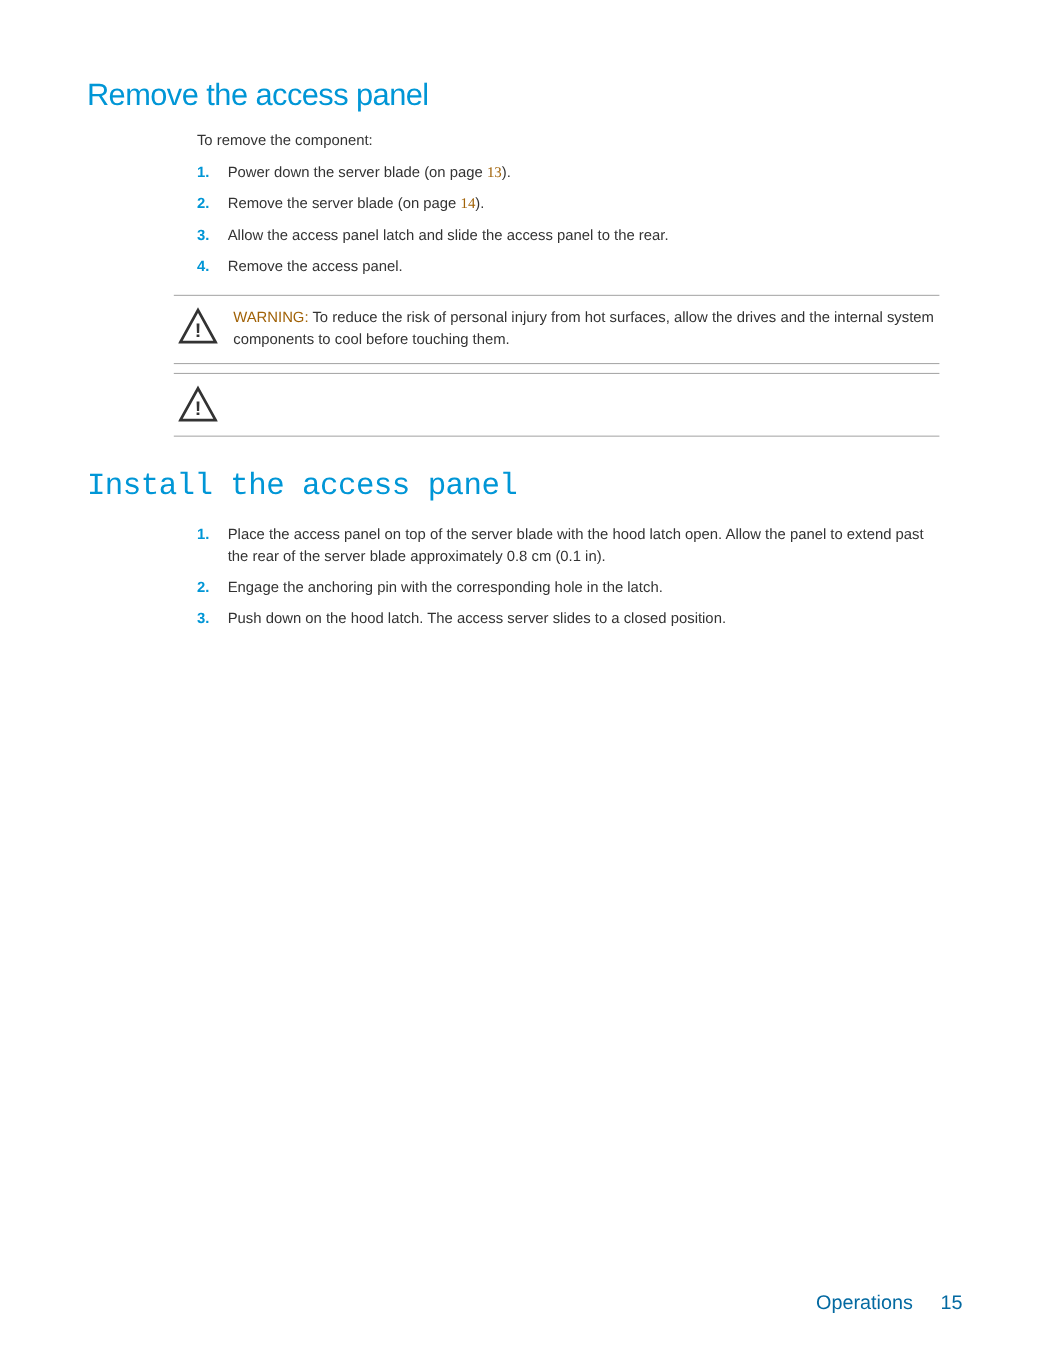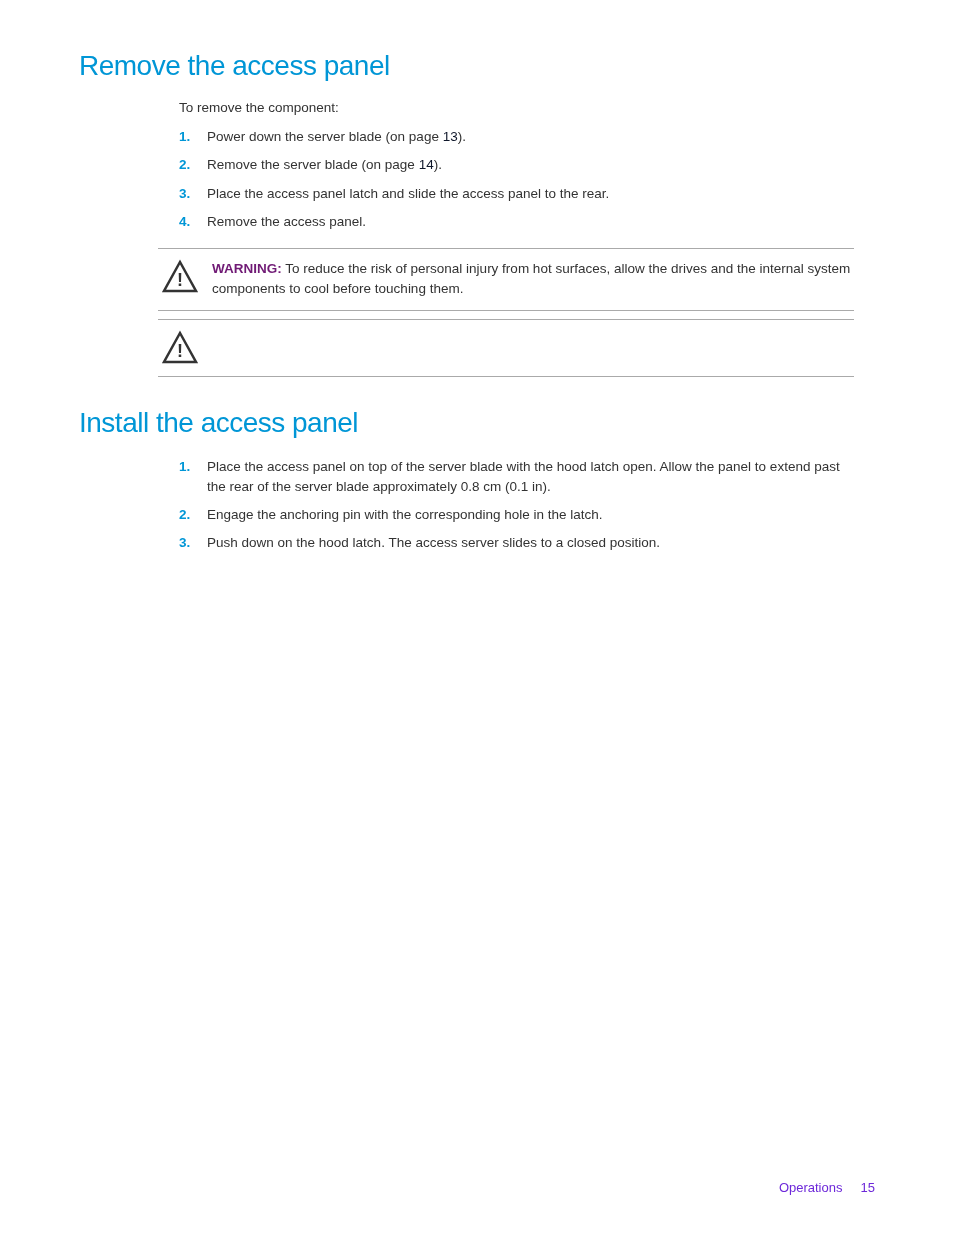--- a/index.html
+++ b/index.html
@@ -14,20 +14,21 @@
       background: #ffffff;
       font-family: Arial, Helvetica, sans-serif;
       font-size: 14px;
       color: #333333;
       position: relative;
     }
 
     .page-content {
       padding: 50px 100px 60px 79px;
       max-width: 954px;
+      margin-top: 20px;
     }
 
     .section-title {
       font-size: 28px;
       font-weight: 300;
       color: #0096d6;
       margin-bottom: 18px;
       letter-spacing: -0.5px;
     }
 
@@ -56,22 +57,23 @@
       font-weight: bold;
       min-width: 28px;
       flex-shrink: 0;
     }
 
     .list-text {
       flex: 1;
     }
 
     .link {
-      color: #0f172a;
+      color: #a16207;
       text-decoration: none;
+      font-family: Liberation Serif, serif;
     }
 
     .warning-box {
       display: flex;
       align-items: flex-start;
       border-top: 1px solid #aaaaaa;
       border-bottom: 1px solid #aaaaaa;
       padding: 10px 0;
       margin-left: 79px;
       margin-bottom: 8px;
@@ -97,34 +99,35 @@
       margin-left: 4px;
     }
 
     .warning-text {
       font-size: 13.5px;
       line-height: 1.5;
       color: #333;
     }
 
     .warning-label {
-      font-weight: bold;
-      color: #701a75;
+      font-weight: normal;
+      color: #a16207;
     }
 
     .section-spacing {
       margin-top: 30px;
+      font-family: Liberation Mono, monospace;
     }
 
     .footer {
       position: absolute;
       bottom: 40px;
       right: 79px;
-      font-size: 13px;
-      color: #6d28d9;
+      font-size: 18px;
+      color: #0369a1;
     }
   </style>
 </head>
 <body>
 
 <div class="page-content">
 
   <h1 class="section-title">Remove the access panel</h1>
 
   <p class="intro-text">To remove the component:</p>
@@ -138,21 +141,21 @@
     </li>
     <li>
       <span class="list-number">2.</span>
       <span class="list-text">
         Remove the server blade (on page <a class="link" href="#">14</a>).
       </span>
     </li>
     <li>
       <span class="list-number">3.</span>
       <span class="list-text">
-        Place the access panel latch and slide the access panel to the rear.
+        Allow the access panel latch and slide the access panel to the rear.
       </span>
     </li>
     <li>
       <span class="list-number">4.</span>
       <span class="list-text">
         Remove the access panel.
       </span>
     </li>
   </ol>
 

